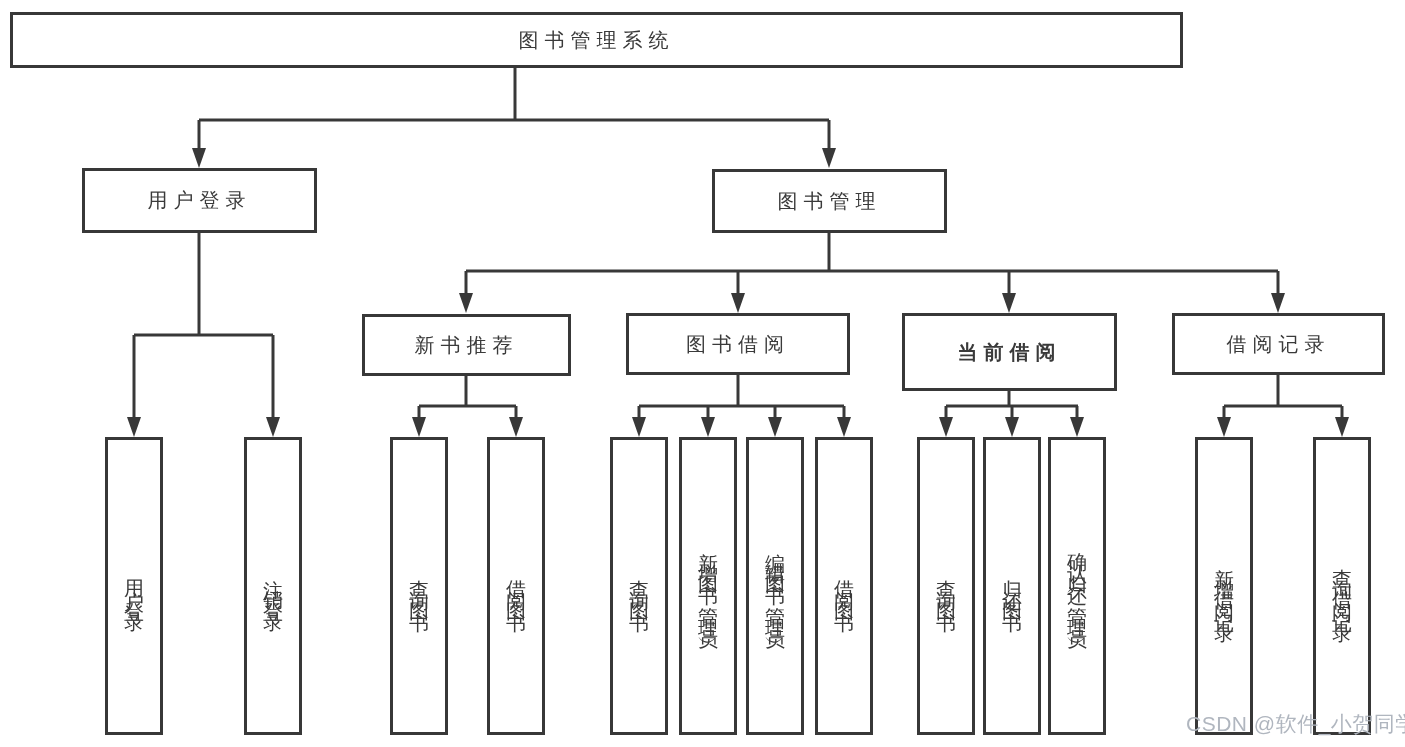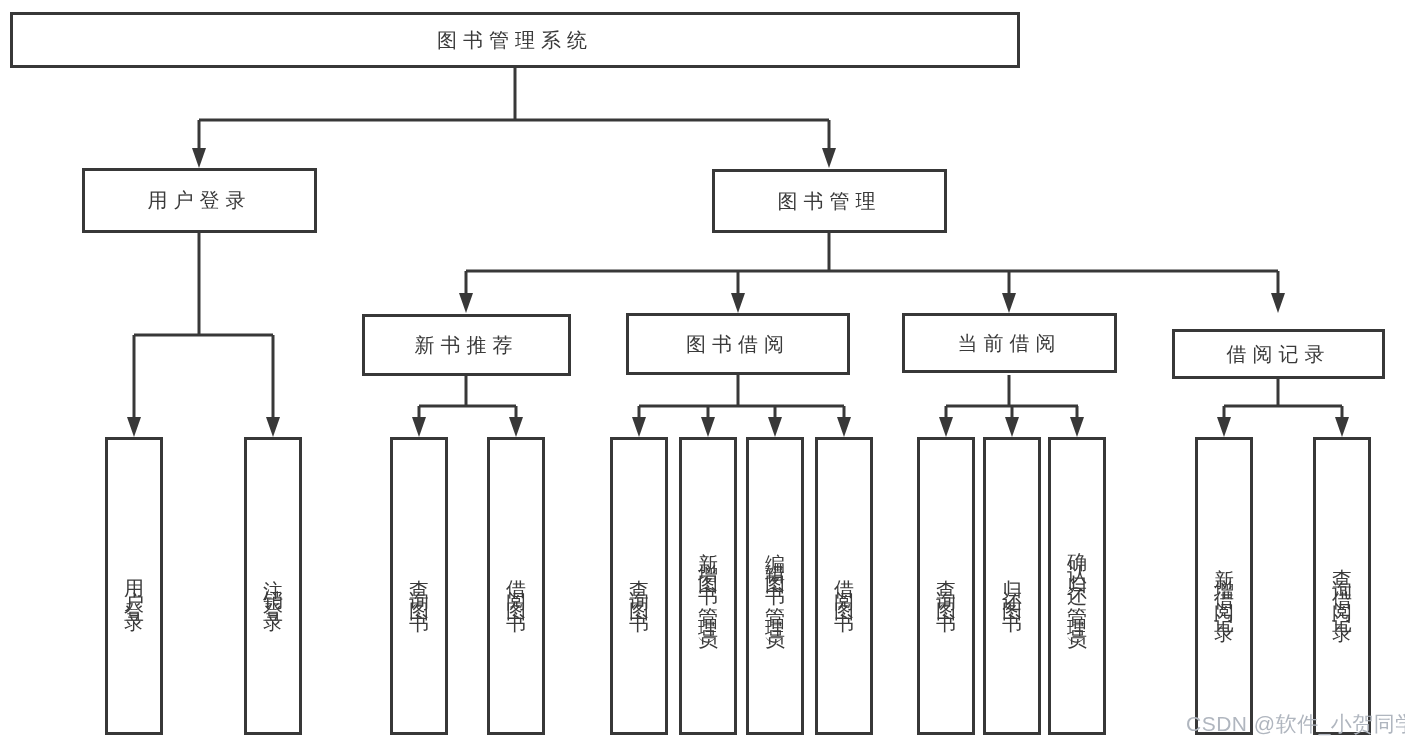--- a/index.html
+++ b/index.html
@@ -91,41 +91,41 @@
       <polygon points="775,437 768,417 782,417"></polygon>
       <polygon points="844,437 837,417 851,417"></polygon>
       <polygon points="946,437 939,417 953,417"></polygon>
       <polygon points="1012,437 1005,417 1019,417"></polygon>
       <polygon points="1077,437 1070,417 1084,417"></polygon>
       <polygon points="1224,437 1217,417 1231,417"></polygon>
       <polygon points="1342,437 1335,417 1349,417"></polygon>
     </g>
   </svg>
 
-  <div class="node" style="left:10px;top:12px;width:1010px;height:56px;">
+  <div class="node" style="left:10px;top:12px;width:1173px;height:56px;">
     <span class="h-label">图书管理系统</span>
   </div>
 
   <div class="node" style="left:82px;top:168px;width:235px;height:65px;">
     <span class="h-label">用户登录</span>
   </div>
   <div class="node" style="left:712px;top:169px;width:235px;height:64px;text-align:center;">
     <span class="h-label">图书管理</span>
   </div>
 
   <div class="node" style="left:362px;top:314px;width:209px;height:62px;justify-content:center;">
     <span class="h-label">新书推荐</span>
   </div>
   <div class="node" style="left:626px;top:313px;width:224px;height:62px;font-family:Liberation Serif, serif;">
     <span class="h-label">图书借阅</span>
   </div>
-  <div class="node" style="left:902px;top:313px;width:215px;height:60px;">
+  <div class="node" style="left:902px;top:313px;width:215px;height:78px;font-weight:bold;">
     <span class="h-label">当前借阅</span>
   </div>
-  <div class="node" style="left:1172px;top:329px;width:213px;height:50px;">
+  <div class="node" style="left:1172px;top:313px;width:213px;height:62px;">
     <span class="h-label">借阅记录</span>
   </div>
 
   <div class="node leaf" style="left:105px;">
     <span class="v-label">用户登录</span>
   </div>
   <div class="node leaf" style="left:244px;">
     <span class="v-label">注销登录</span>
   </div>
 

